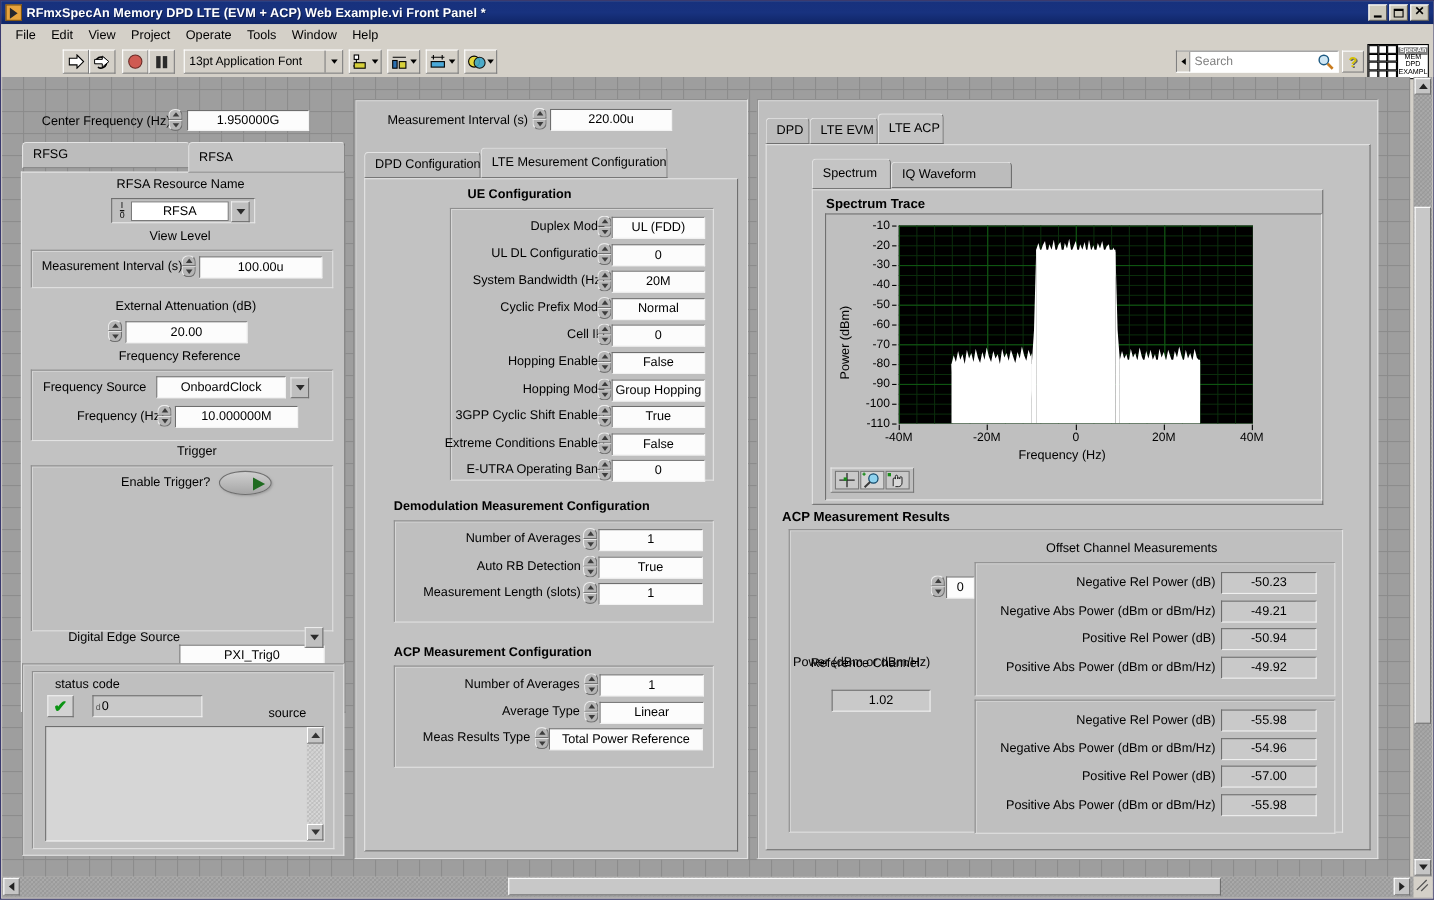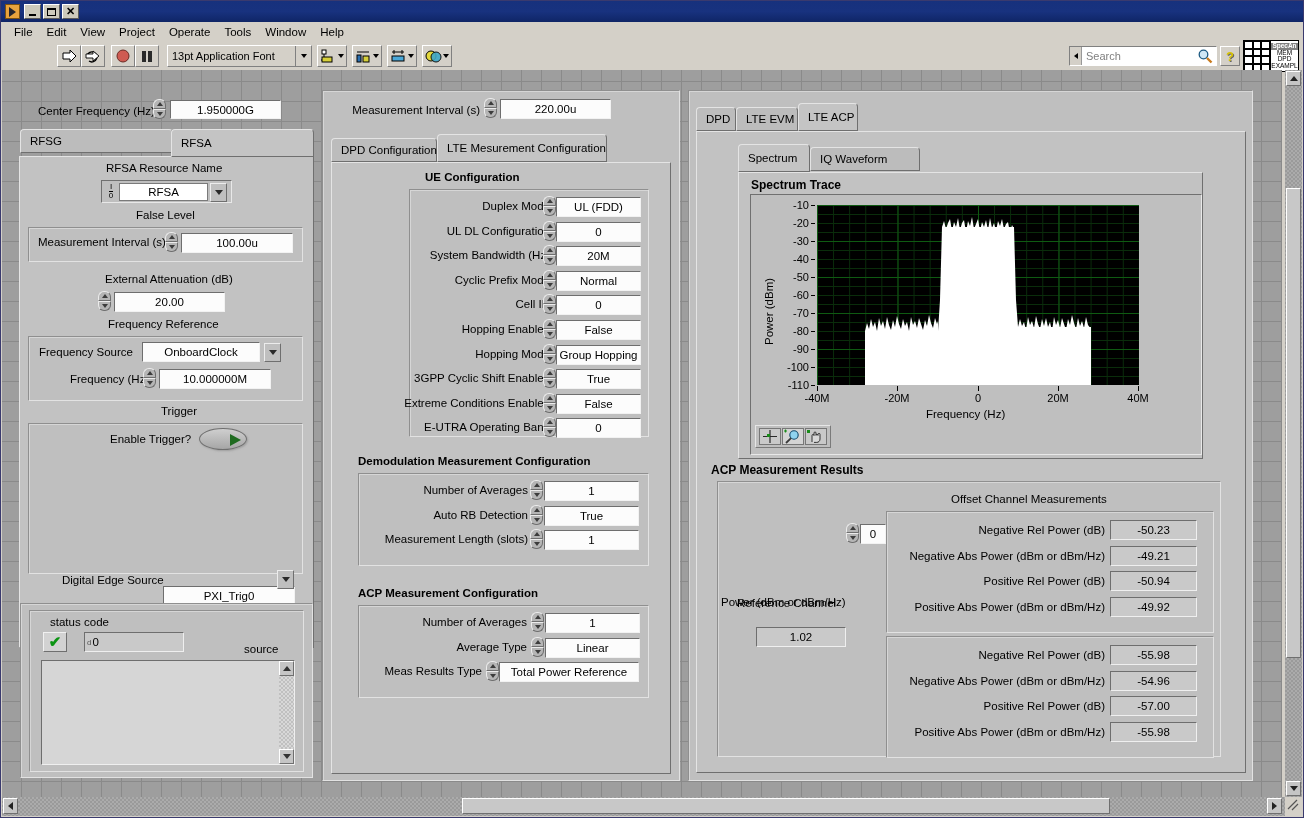--- a/index.html
+++ b/index.html
@@ -176,20 +176,21 @@
   .thumb{background:#c8c8c8;border:1px solid;border-color:#fff #6f6f6f #6f6f6f #fff;}
   .growbox{position:absolute;right:1px;bottom:1px;width:17px;height:19px;background:#d4d0c8;}
 </style>
 </head>
 <body>
 
 <div class="app">
 
   <div class="titlebar">
     <div class="title-ico"></div>
+    <div class="title-text">RFmxSpecAn Memory DPD LTE (EVM + ACP) Web Example.vi Front Panel *</div>
     <div class="winbtns">
       <div class="winbtn wb-min">
           <i></i>
         </div>
       <div class="winbtn wb-max">
           <i></i>
         </div>
       <div class="winbtn wb-close">
           <i>✕</i>
         </div>
@@ -337,21 +338,21 @@
       <div style="position:absolute;left:2px;top:2px;width:14px;height:17px;font-size:8px;line-height:8px;display:flex;flex-direction:column;align-items:center;justify-content:center;">
           <span>I</span>
           <span style="border-top:1px solid #000;">0</span>
         </div>
       <div style="position:absolute;left:17px;top:2px;width:89px;height:18px;background:#fff;border:1px solid #7a7a7a;display:flex;align-items:center;justify-content:center;font-size:11.5px;">RFSA</div>
       <div class="ddarrow" style="left:108px;top:2px">
           <i></i>
         </div>
     </div>
 
-    <div class="lbl" style="left:134px;top:139px">False Level</div>
+    <div class="lbl" style="left:134px;top:139px">View Level</div>
     <div class="grp" style="left:26px;top:157px;width:275px;height:35px"></div>
     <div class="lbl" style="left:36px;top:166px">Measurement Interval (s)</div>
     <div class="spin" style="left:163px;top:162px">
       <div class="u">
           <i class="tri-u"></i>
         </div>
         <div class="d">
           <i class="tri-d"></i>
         </div>
     </div>

